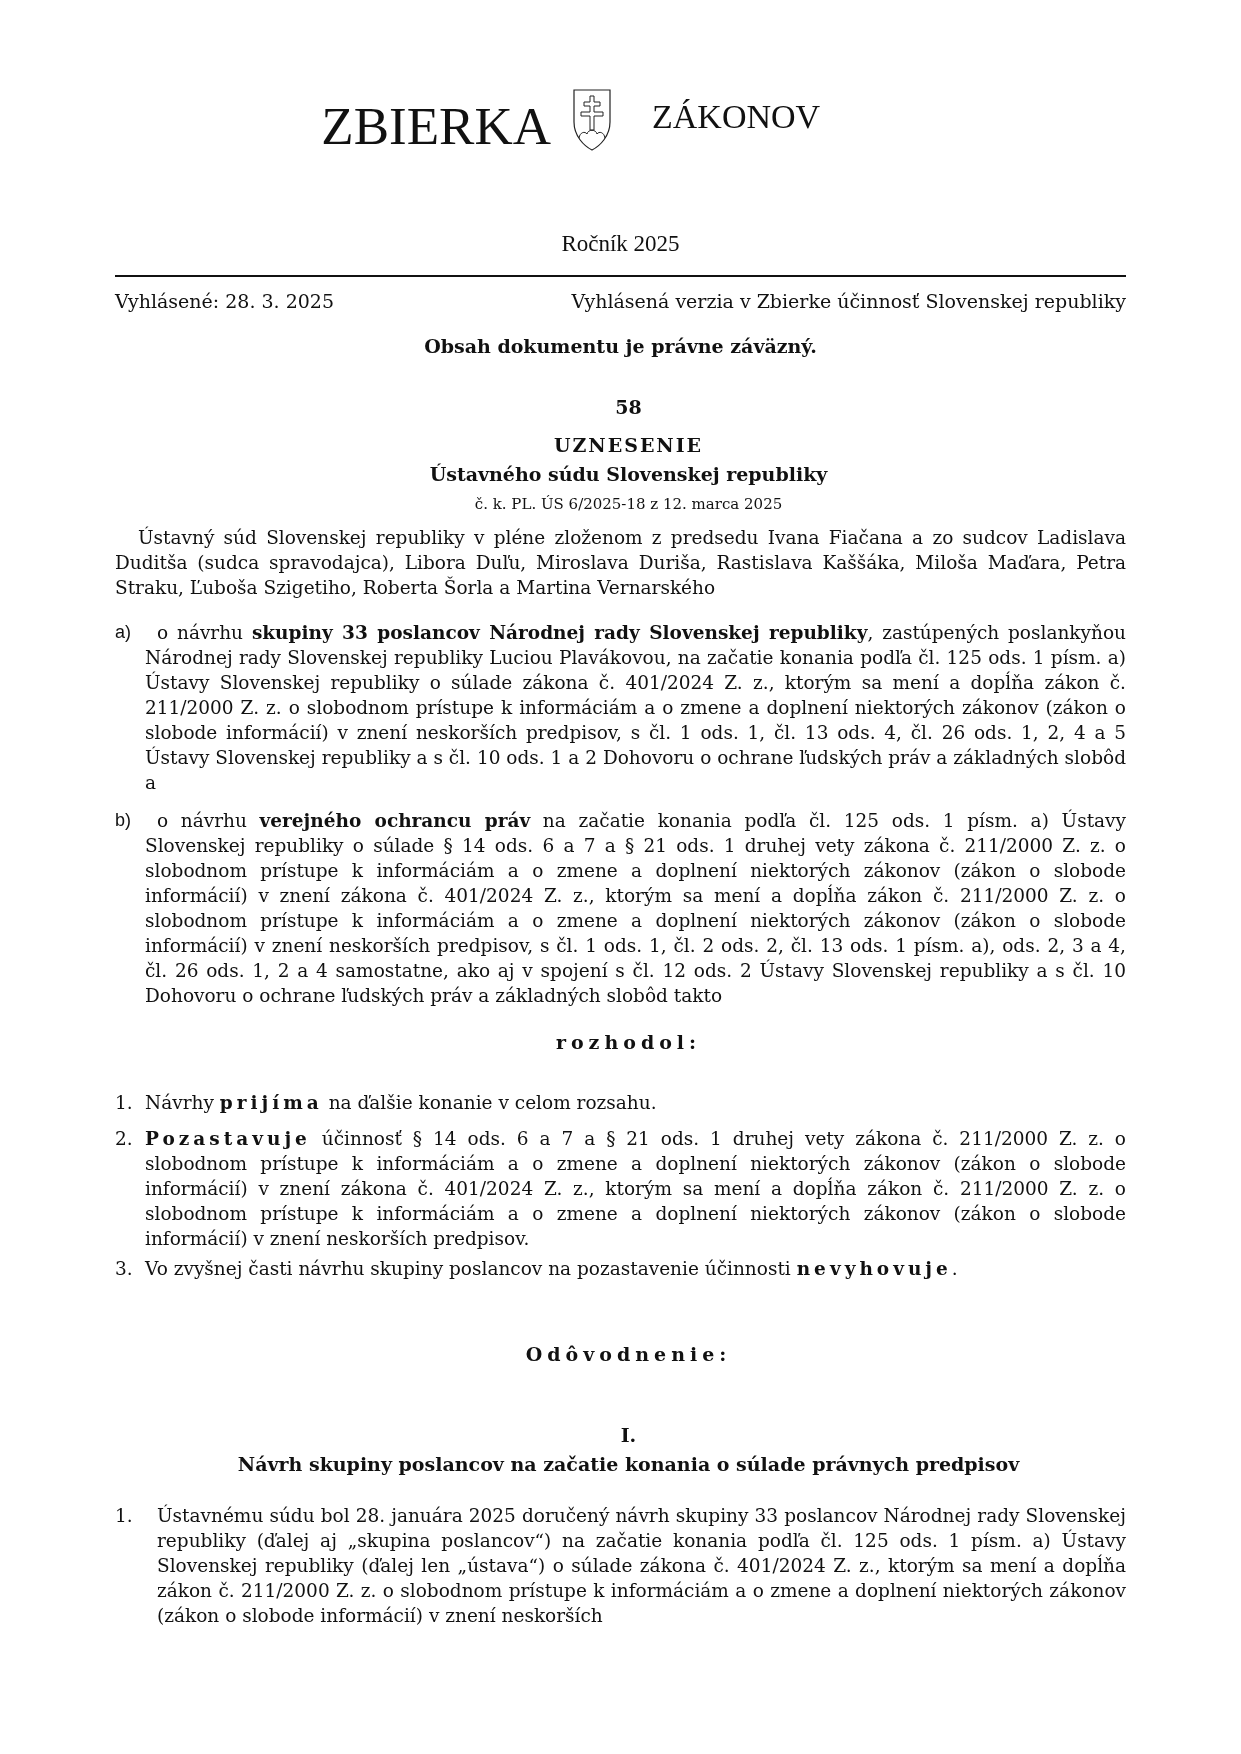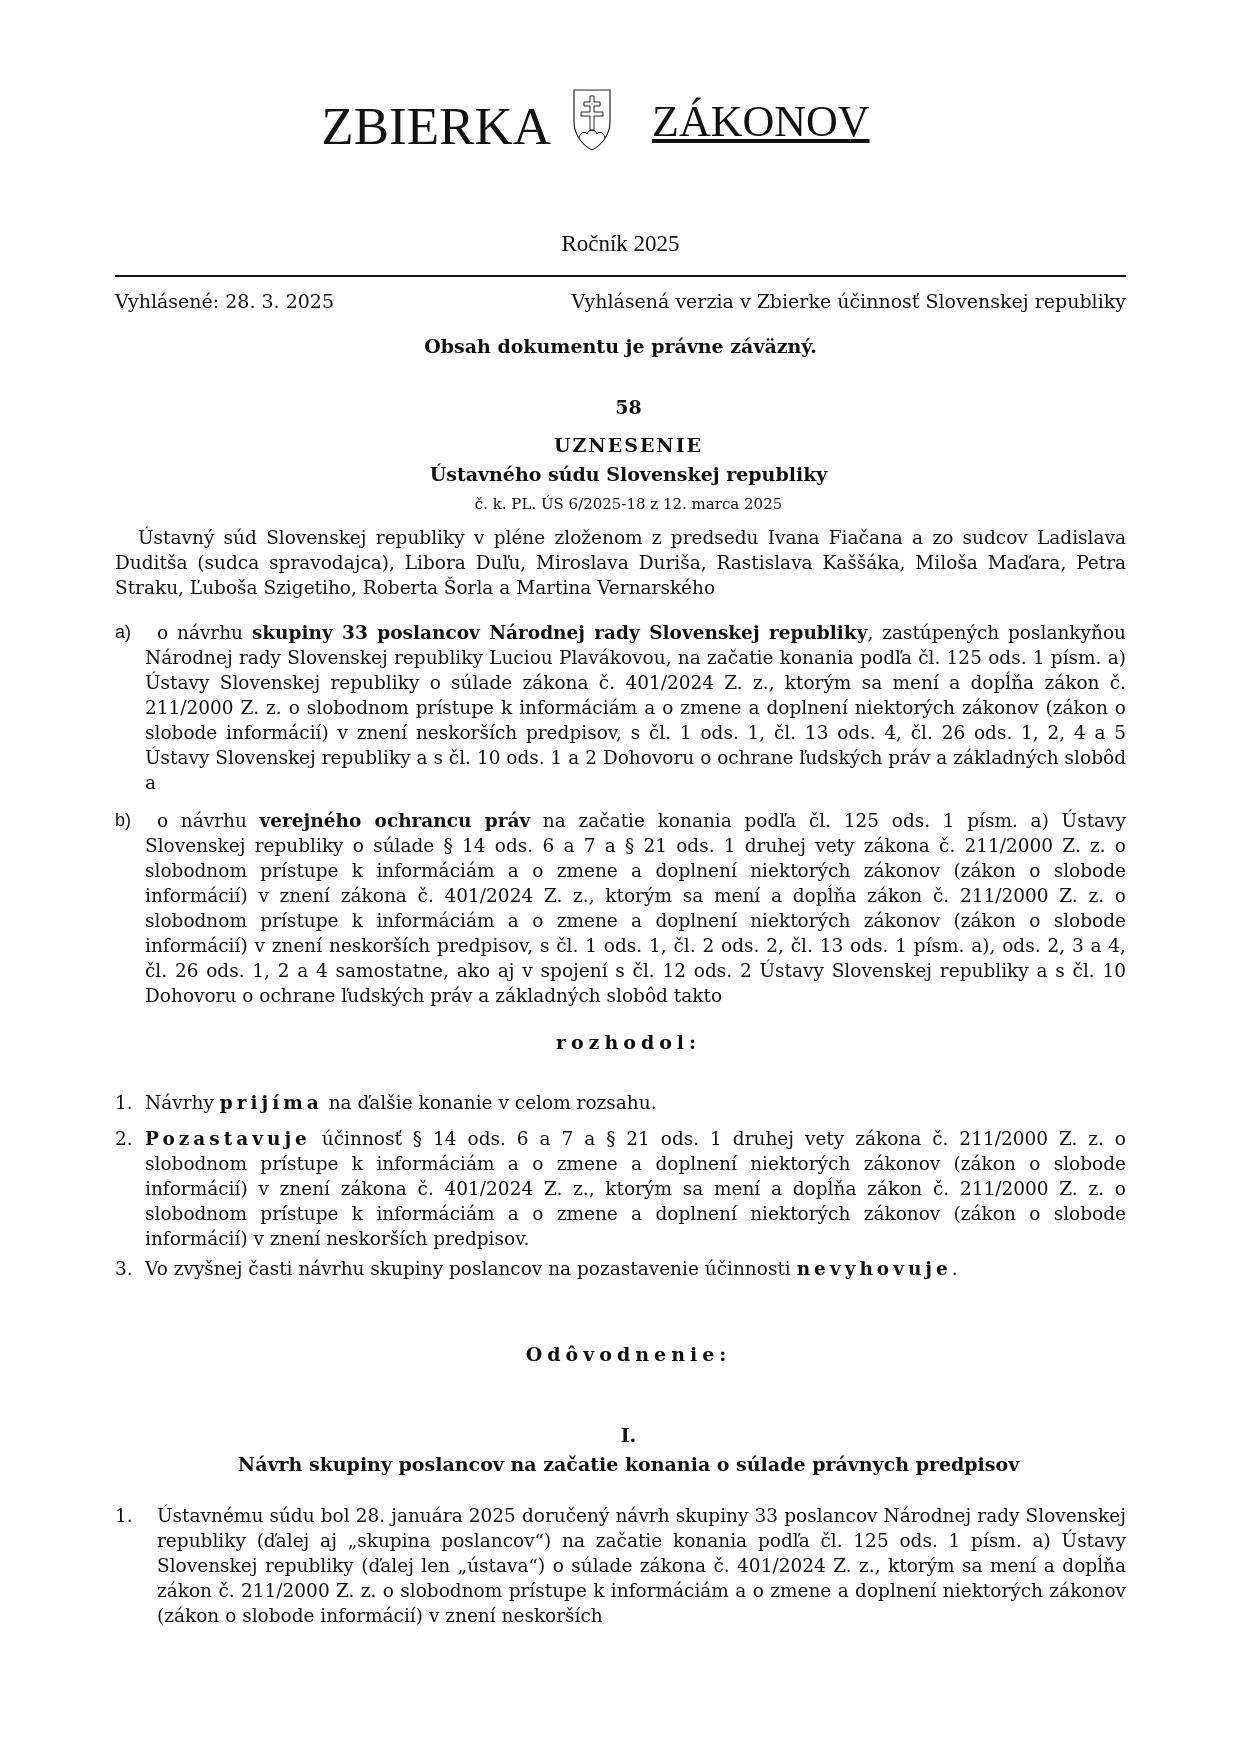--- a/index.html
+++ b/index.html
@@ -13,21 +13,21 @@
   
   .masthead { position: absolute; left: 0; top: 82px; width: 1241px; height: 80px; }
   .mh-left {
     position: absolute; right: 690px; top: 18px;
     font-family: "Liberation Serif", "DejaVu Serif", serif;
     font-size: 53px; line-height: 1; letter-spacing: 0px;
   }
   .mh-right {
     position: absolute; left: 652px; top: 18px;
     font-family: "Liberation Serif", "DejaVu Serif", serif;
-    font-size: 44px; line-height: 1; text-decoration: underline;
+    font-size: 34px; line-height: 1;
   }
   .coat { position: absolute; left: 572px; top: 6px; width: 40px; height: 64px; }
   .subtitle {
     position: absolute; left: 0; top: 168px; width: 1241px; text-align: center;
     font-family: "Liberation Serif", "DejaVu Serif", serif;
     font-size: 34px; line-height: 1; letter-spacing: 0.5px;
   }
   .year {
     position: absolute; left: 0; top: 232px; width: 1241px; text-align: center;
     font-family: "Liberation Serif", "DejaVu Serif", serif;

